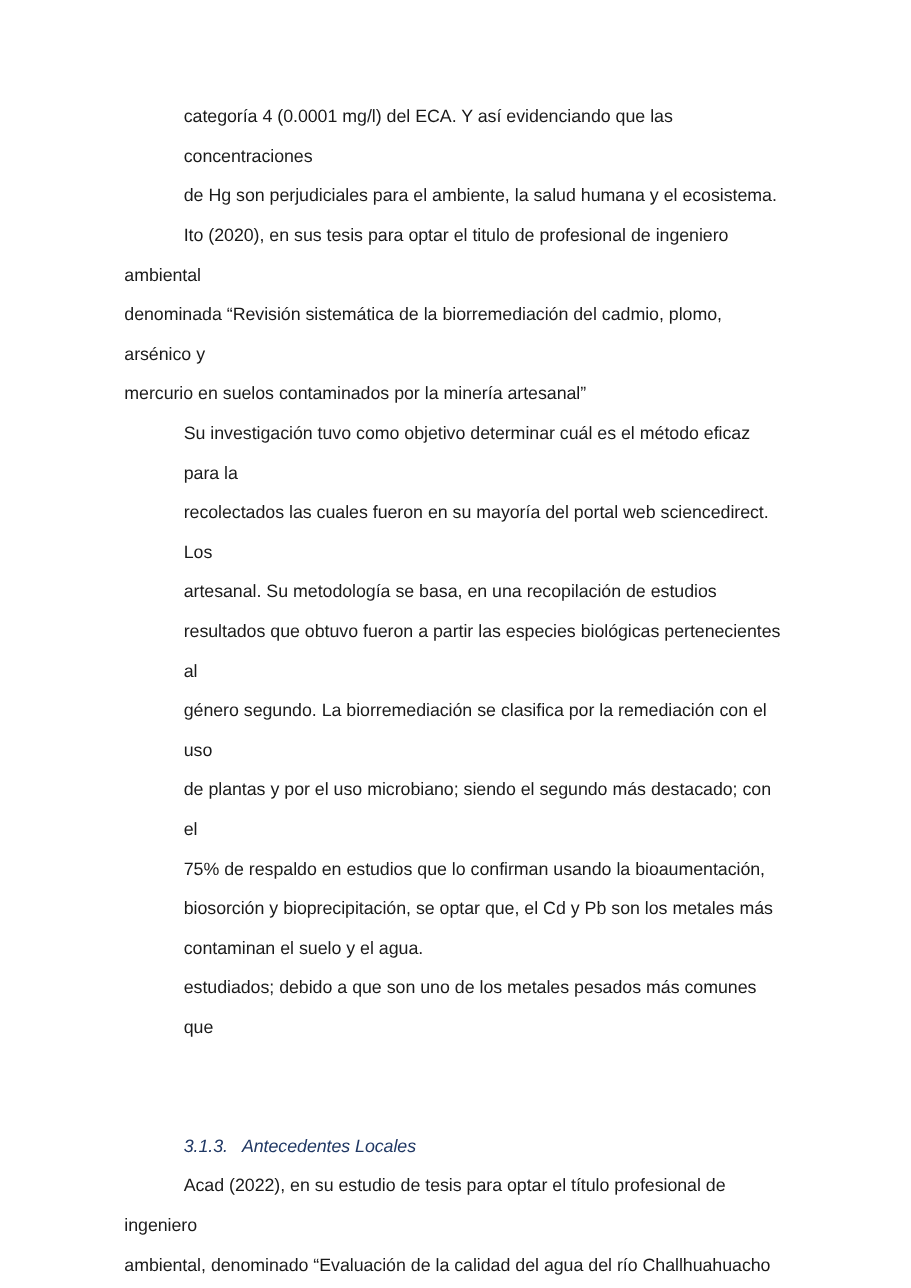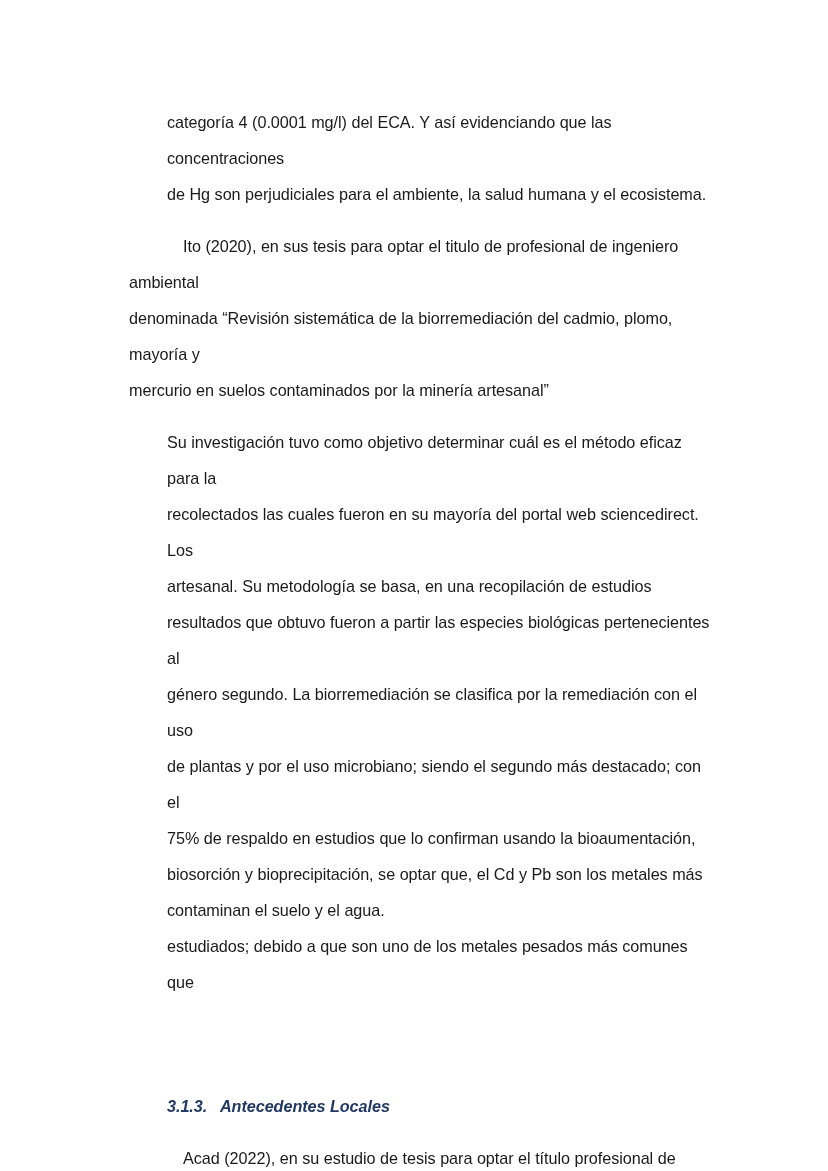--- a/index.html
+++ b/index.html
@@ -26,21 +26,21 @@
 
   
   .body-col {
     position: absolute;
     left: 113px;
     top: 0;
     width: 599px;
   }
 
   .para {
-    margin: 16px;
+    margin: 0;
     font-size: 16.2px;
     line-height: 36px;
     color: #1a1a1a;
     text-align: left;
     letter-spacing: -0.05px;
     word-spacing: 0.1px;
   }
 
   
   .para-block {
@@ -52,21 +52,21 @@
   .para-firstline {
     text-indent: 54px;
     width: 599px;
   }
 
   .heading {
     margin: 0;
     margin-left: 54px;
     font-size: 16.2px;
     line-height: 36px;
-    font-weight: bold;
+    font-weight: normal;
     font-style: italic;
     color: #203864;
     white-space: pre;
     letter-spacing: -0.05px;
   }
 
   .spacer-line {
     height: 36px;
   }
 
@@ -98,21 +98,21 @@
     <div class="half-gap"></div>
     <div style="height:52px"></div>
 
     <p class="para para-block">
       <span class="ln">categoría 4 (0.0001 mg/l) del ECA. Y así evidenciando que las concentraciones</span>
       <span class="ln">de Hg son perjudiciales para el ambiente, la salud humana y el ecosistema.</span>
     </p>
 
     <p class="para para-firstline">
       <span class="ln">Ito (2020), en sus tesis para optar el titulo de profesional de ingeniero ambiental</span>
-      <span class="ln">denominada “Revisión sistemática de la biorremediación del cadmio, plomo, mayoría y</span>
+      <span class="ln">denominada “Revisión sistemática de la biorremediación del cadmio, plomo, arsénico y</span>
       <span class="ln">mercurio en suelos contaminados por la minería artesanal”</span>
     </p>
 
     <p class="para para-block">
       <span class="ln">Su investigación tuvo como objetivo determinar cuál es el método eficaz para la</span>
       <span class="ln">recolectados las cuales fueron en su mayoría del portal web sciencedirect. Los</span>
       <span class="ln">artesanal. Su metodología se basa, en una recopilación de estudios</span>
       <span class="ln">resultados que obtuvo fueron a partir las especies biológicas pertenecientes al</span>
       <span class="ln">género segundo. La biorremediación se clasifica por la remediación con el uso</span>
       <span class="ln">de plantas y por el uso microbiano; siendo el segundo más destacado; con el</span>

